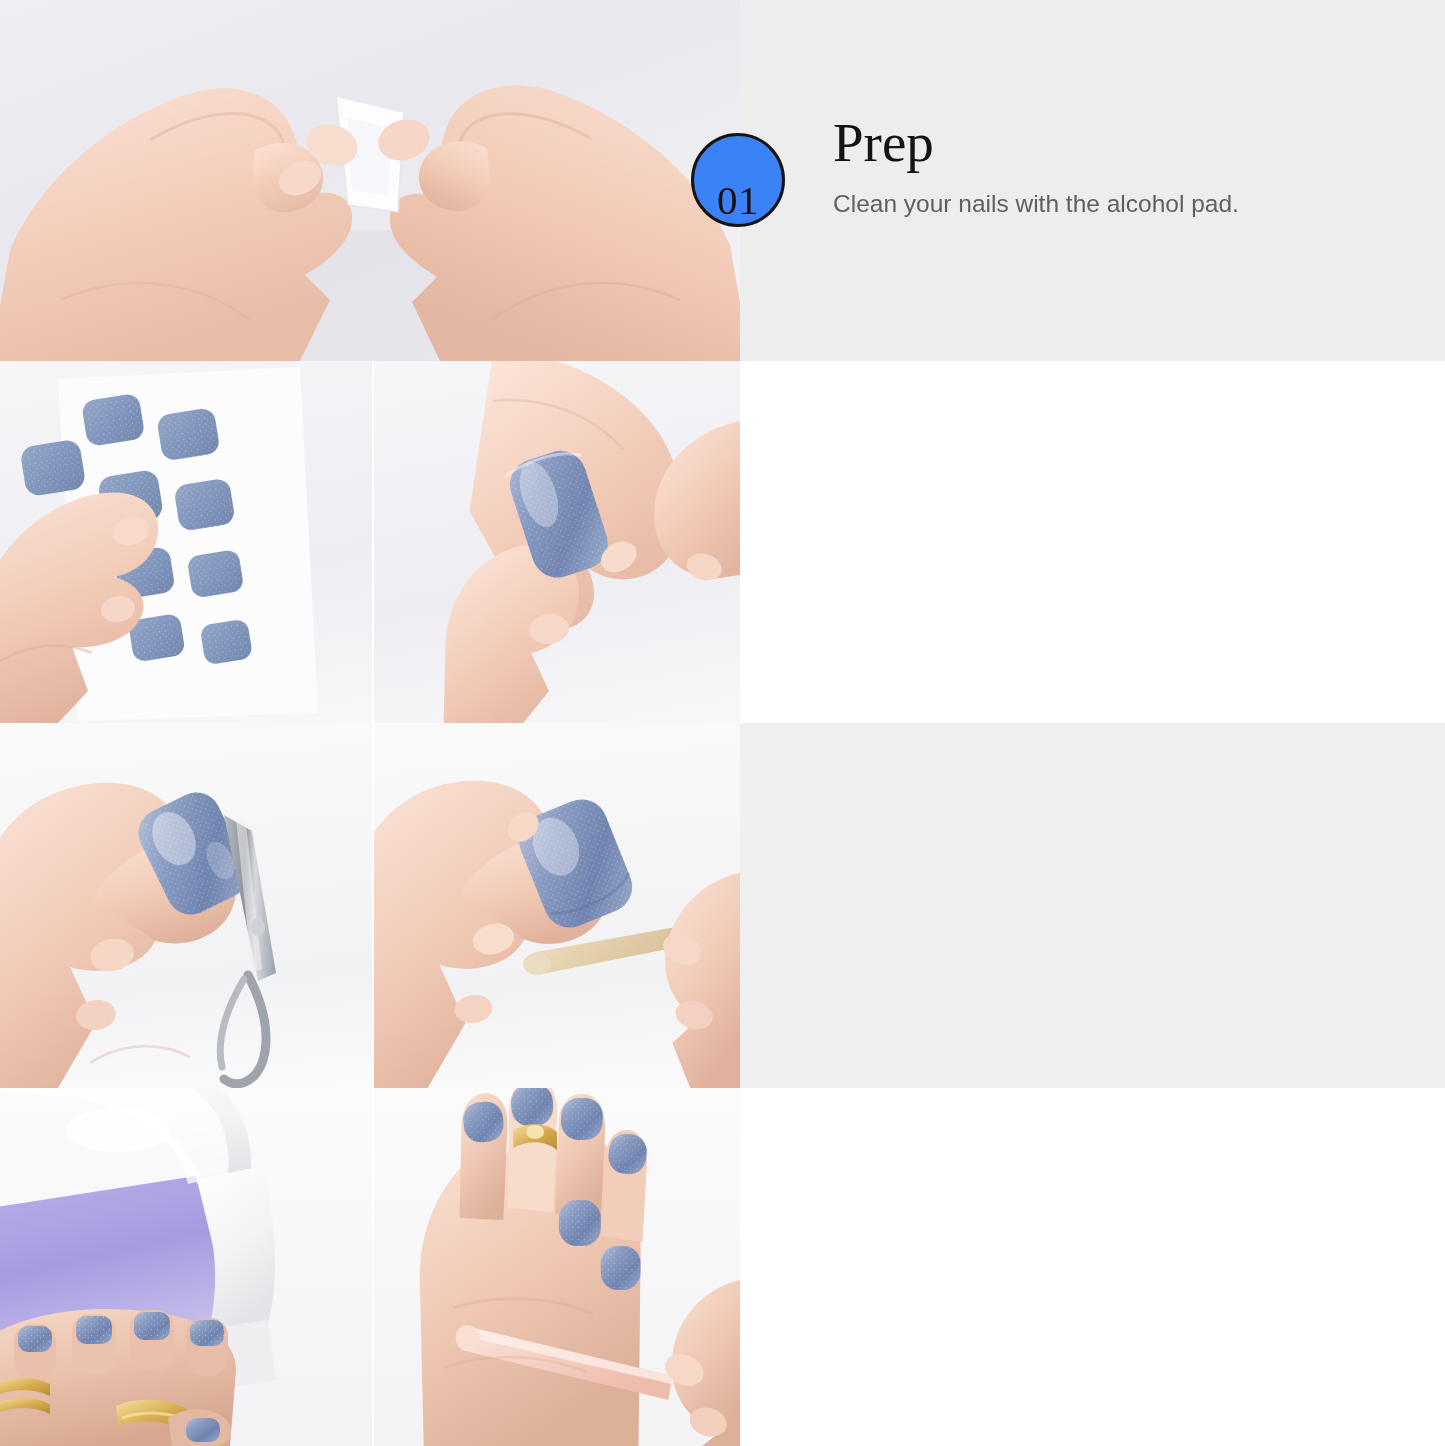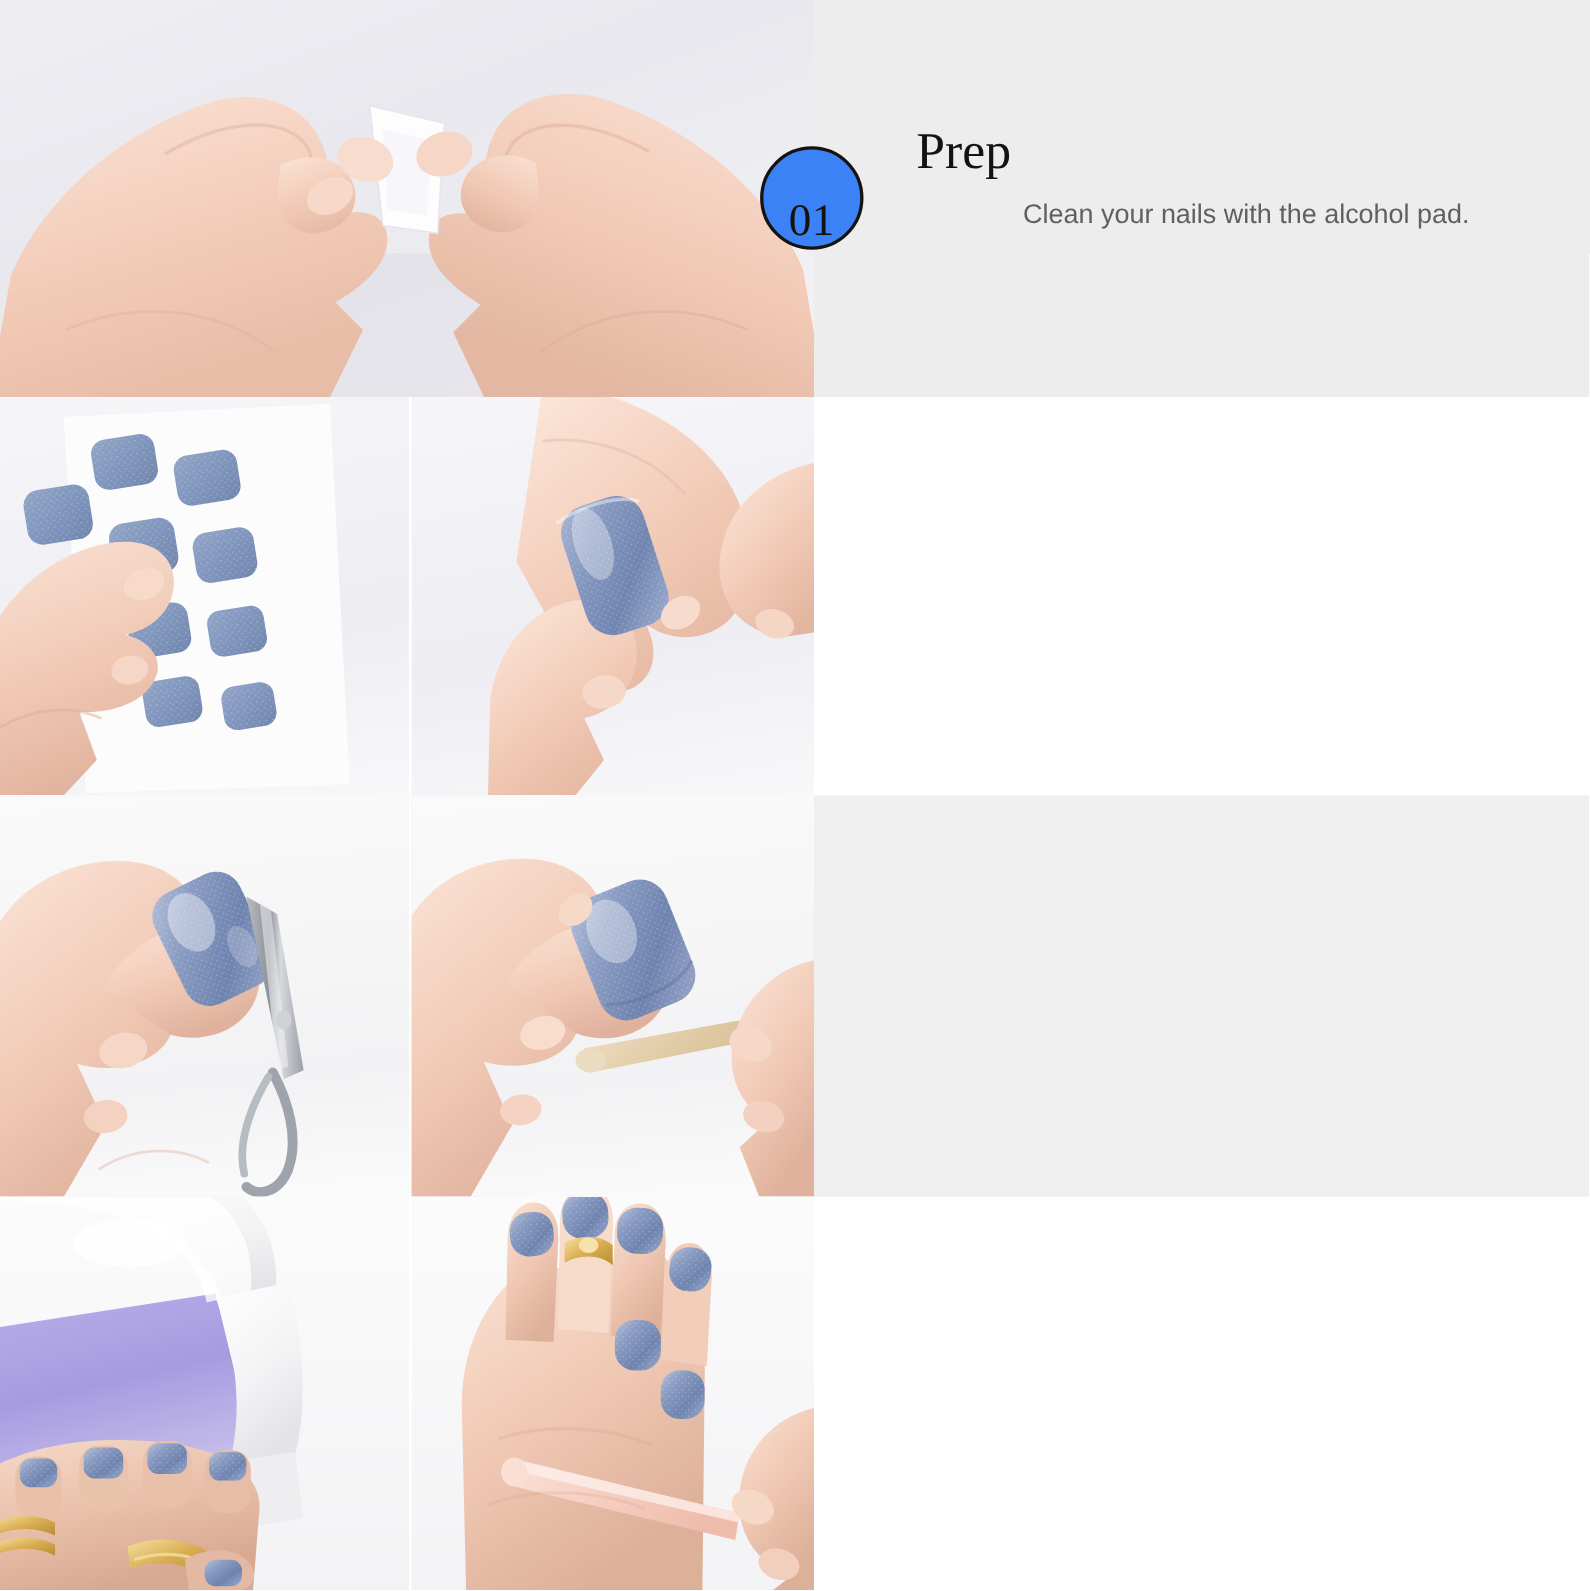--- a/index.html
+++ b/index.html
@@ -43,33 +43,33 @@
     font-size: 41px;
     letter-spacing: 0.5px;
     color: #15120f;
     z-index: 5;
   }
 
   
   .text-block { position: absolute; left: 833px; width: 600px; }
   .step-title {
     font-family: "Liberation Serif", serif;
-    font-size: 47px;
+    font-size: 55px;
     line-height: 1.08;
     color: #131313;
     margin-bottom: 13px;
     white-space: nowrap;
   }
   .step-desc {
     font-family: "Liberation Sans", sans-serif;
     font-size: 24.5px;
     line-height: 38px;
     color: #5f6062;
   }
-  .step-desc .ln { display: block; white-space: nowrap; text-align: center; }
+  .step-desc .ln { display: block; white-space: nowrap; }
 
   
   .bgwall { position: absolute; inset: 0; }
   .p1bg { background: linear-gradient(160deg,#efeef3 0%,#e9e8ee 40%,#f4f3f6 100%); }
   .p2bg { background: linear-gradient(170deg,#f6f5f8 0%,#eeedf2 60%,#f8f8fa 100%); }
   .p3bg { background: linear-gradient(175deg,#fafafa 0%,#f2f2f4 70%,#fbfbfc 100%); }
   .p4bg { background: linear-gradient(180deg,#fbfbfc 0%,#f3f3f5 100%); }
 
   svg.art { position: absolute; inset: 0; width: 100%; height: 100%; display: block; }
 </style>

